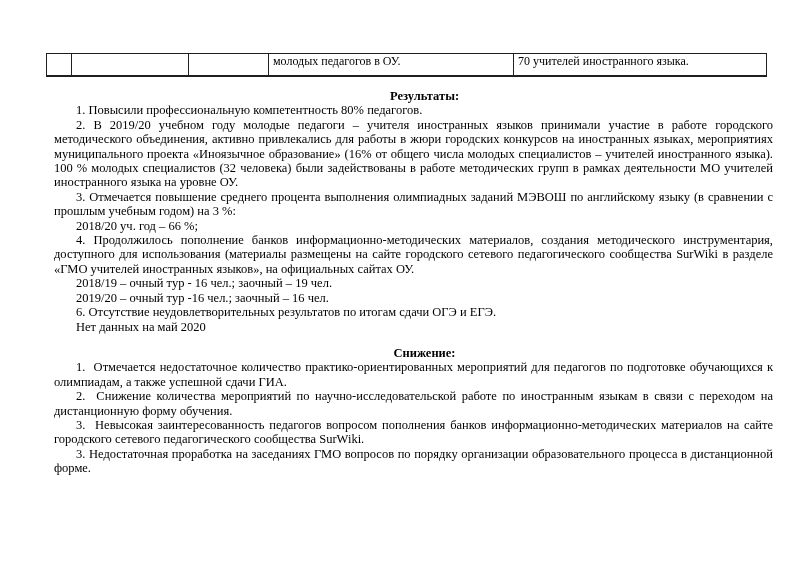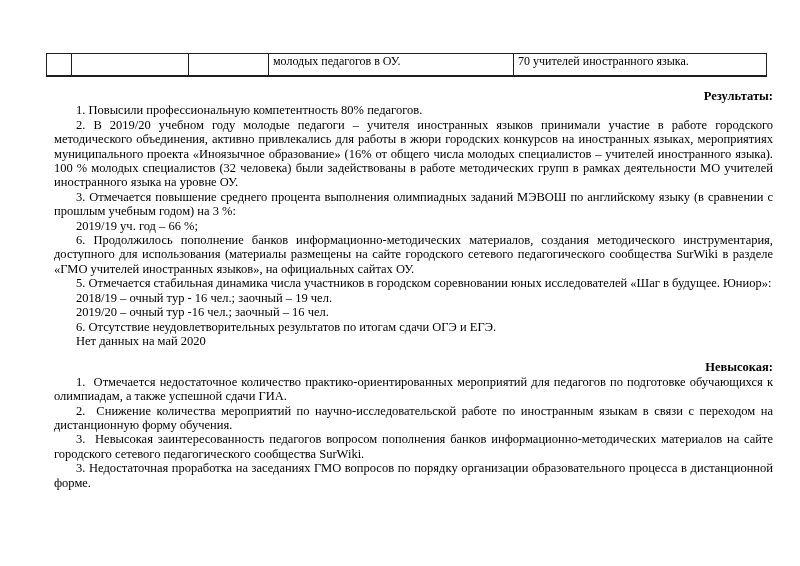--- a/index.html
+++ b/index.html
@@ -40,21 +40,21 @@
     left: 54px; top: 89px;
     width: 719px;
     font-size: 12.5px;
     line-height: 14.4px;
     text-align: justify;
   }
   .content p {
     margin: 0;
     text-indent: 22px;
   }
-  p.heading { font-weight: bold; text-align: right; }
+  p.heading { font-weight: bold; text-align: center; }
   p.problems-heading { margin-top: 12px; }
 </style>
 </head>
 <body>
 
 <div class="page">
 
   <table class="doc-table">
     <colgroup>
       <col style="width:25px">
@@ -72,28 +72,27 @@
         <td>70 учителей иностранного языка.</td>
       </tr>
     </tbody>
   </table>
 
   <div class="content">
     <p class="heading">Результаты:</p>
     <p class="para">1. Повысили профессиональную компетентность 80% педагогов.</p>
     <p class="para">2. В 2019/20 учебном году молодые педагоги – учителя иностранных языков принимали участие в работе городского методического объединения, активно привлекались для работы в жюри городских конкурсов на иностранных языках, мероприятиях муниципального проекта «Иноязычное образование» (16% от общего числа молодых специалистов – учителей иностранного языка). 100 % молодых специалистов (32 человека) были задействованы в работе методических групп в рамках деятельности МО учителей иностранного языка на уровне ОУ.</p>
     <p class="para">3. Отмечается повышение среднего процента выполнения олимпиадных заданий МЭВОШ по английскому языку (в сравнении с прошлым учебным годом) на 3 %:</p>
-    <p class="para">2019/19 уч. год – 66 %;</p>
-    <p class="para">6. Продолжилось пополнение банков информационно-методических материалов, создания методического инструментария, доступного для использования (материалы размещены на сайте городского сетевого педагогического сообщества SurWiki в разделе «ГМО учителей иностранных языков», на официальных сайтах ОУ.</p>
-    <p class="para">5. Отмечается стабильная динамика числа участников в городском соревновании юных исследователей «Шаг в будущее. Юниор»:</p>
+    <p class="para">2018/20 уч. год – 66 %;</p>
+    <p class="para">4. Продолжилось пополнение банков информационно-методических материалов, создания методического инструментария, доступного для использования (материалы размещены на сайте городского сетевого педагогического сообщества SurWiki в разделе «ГМО учителей иностранных языков», на официальных сайтах ОУ.</p>
     <p class="para">2018/19 – очный тур - 16 чел.; заочный – 19 чел.</p>
     <p class="para">2019/20 – очный тур -16 чел.; заочный – 16 чел.</p>
     <p class="para">6. Отсутствие неудовлетворительных результатов по итогам сдачи ОГЭ и ЕГЭ.</p>
     <p class="para">Нет данных на май 2020</p>
 
-    <p class="heading problems-heading">Невысокая:</p>
+    <p class="heading problems-heading">Снижение:</p>
     <p class="para">1.&nbsp; Отмечается недостаточное количество практико-ориентированных мероприятий для педагогов по подготовке обучающихся к олимпиадам, а также успешной сдачи ГИА.</p>
     <p class="para">2.&nbsp; Снижение количества мероприятий по научно-исследовательской работе по иностранным языкам в связи с переходом на дистанционную форму обучения.</p>
     <p class="para">3.&nbsp; Невысокая заинтересованность педагогов вопросом пополнения банков информационно-методических материалов на сайте городского сетевого педагогического сообщества SurWiki.</p>
     <p class="para">3. Недостаточная проработка на заседаниях ГМО вопросов по порядку организации образовательного процесса в дистанционной форме.</p>
   </div>
 
 </div>
 
 </body></html>

